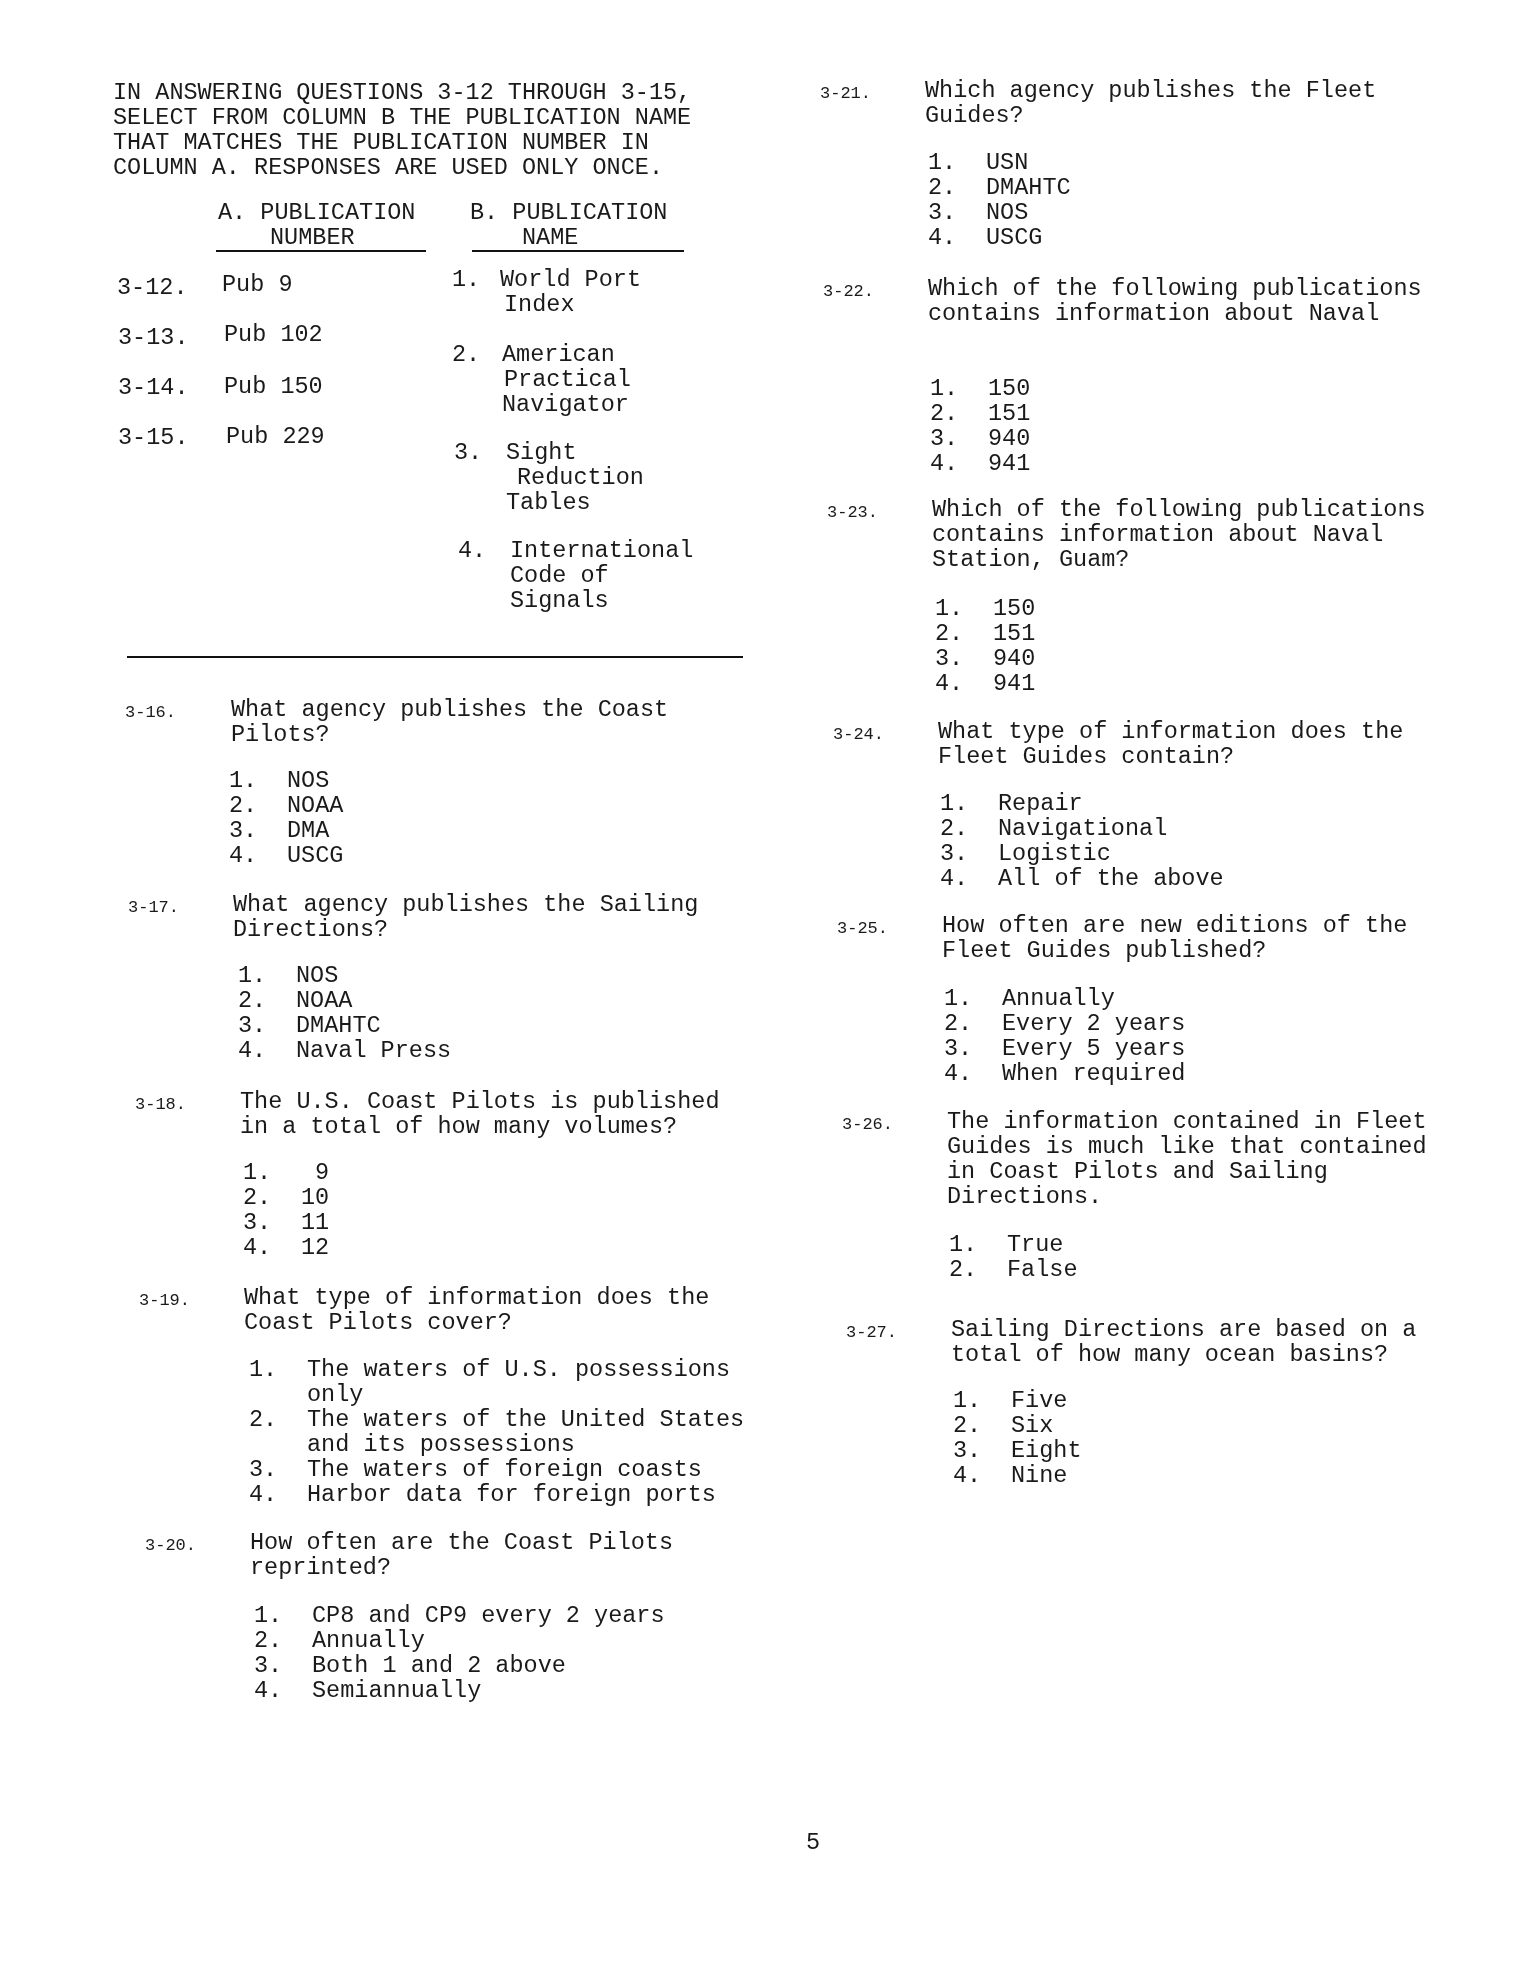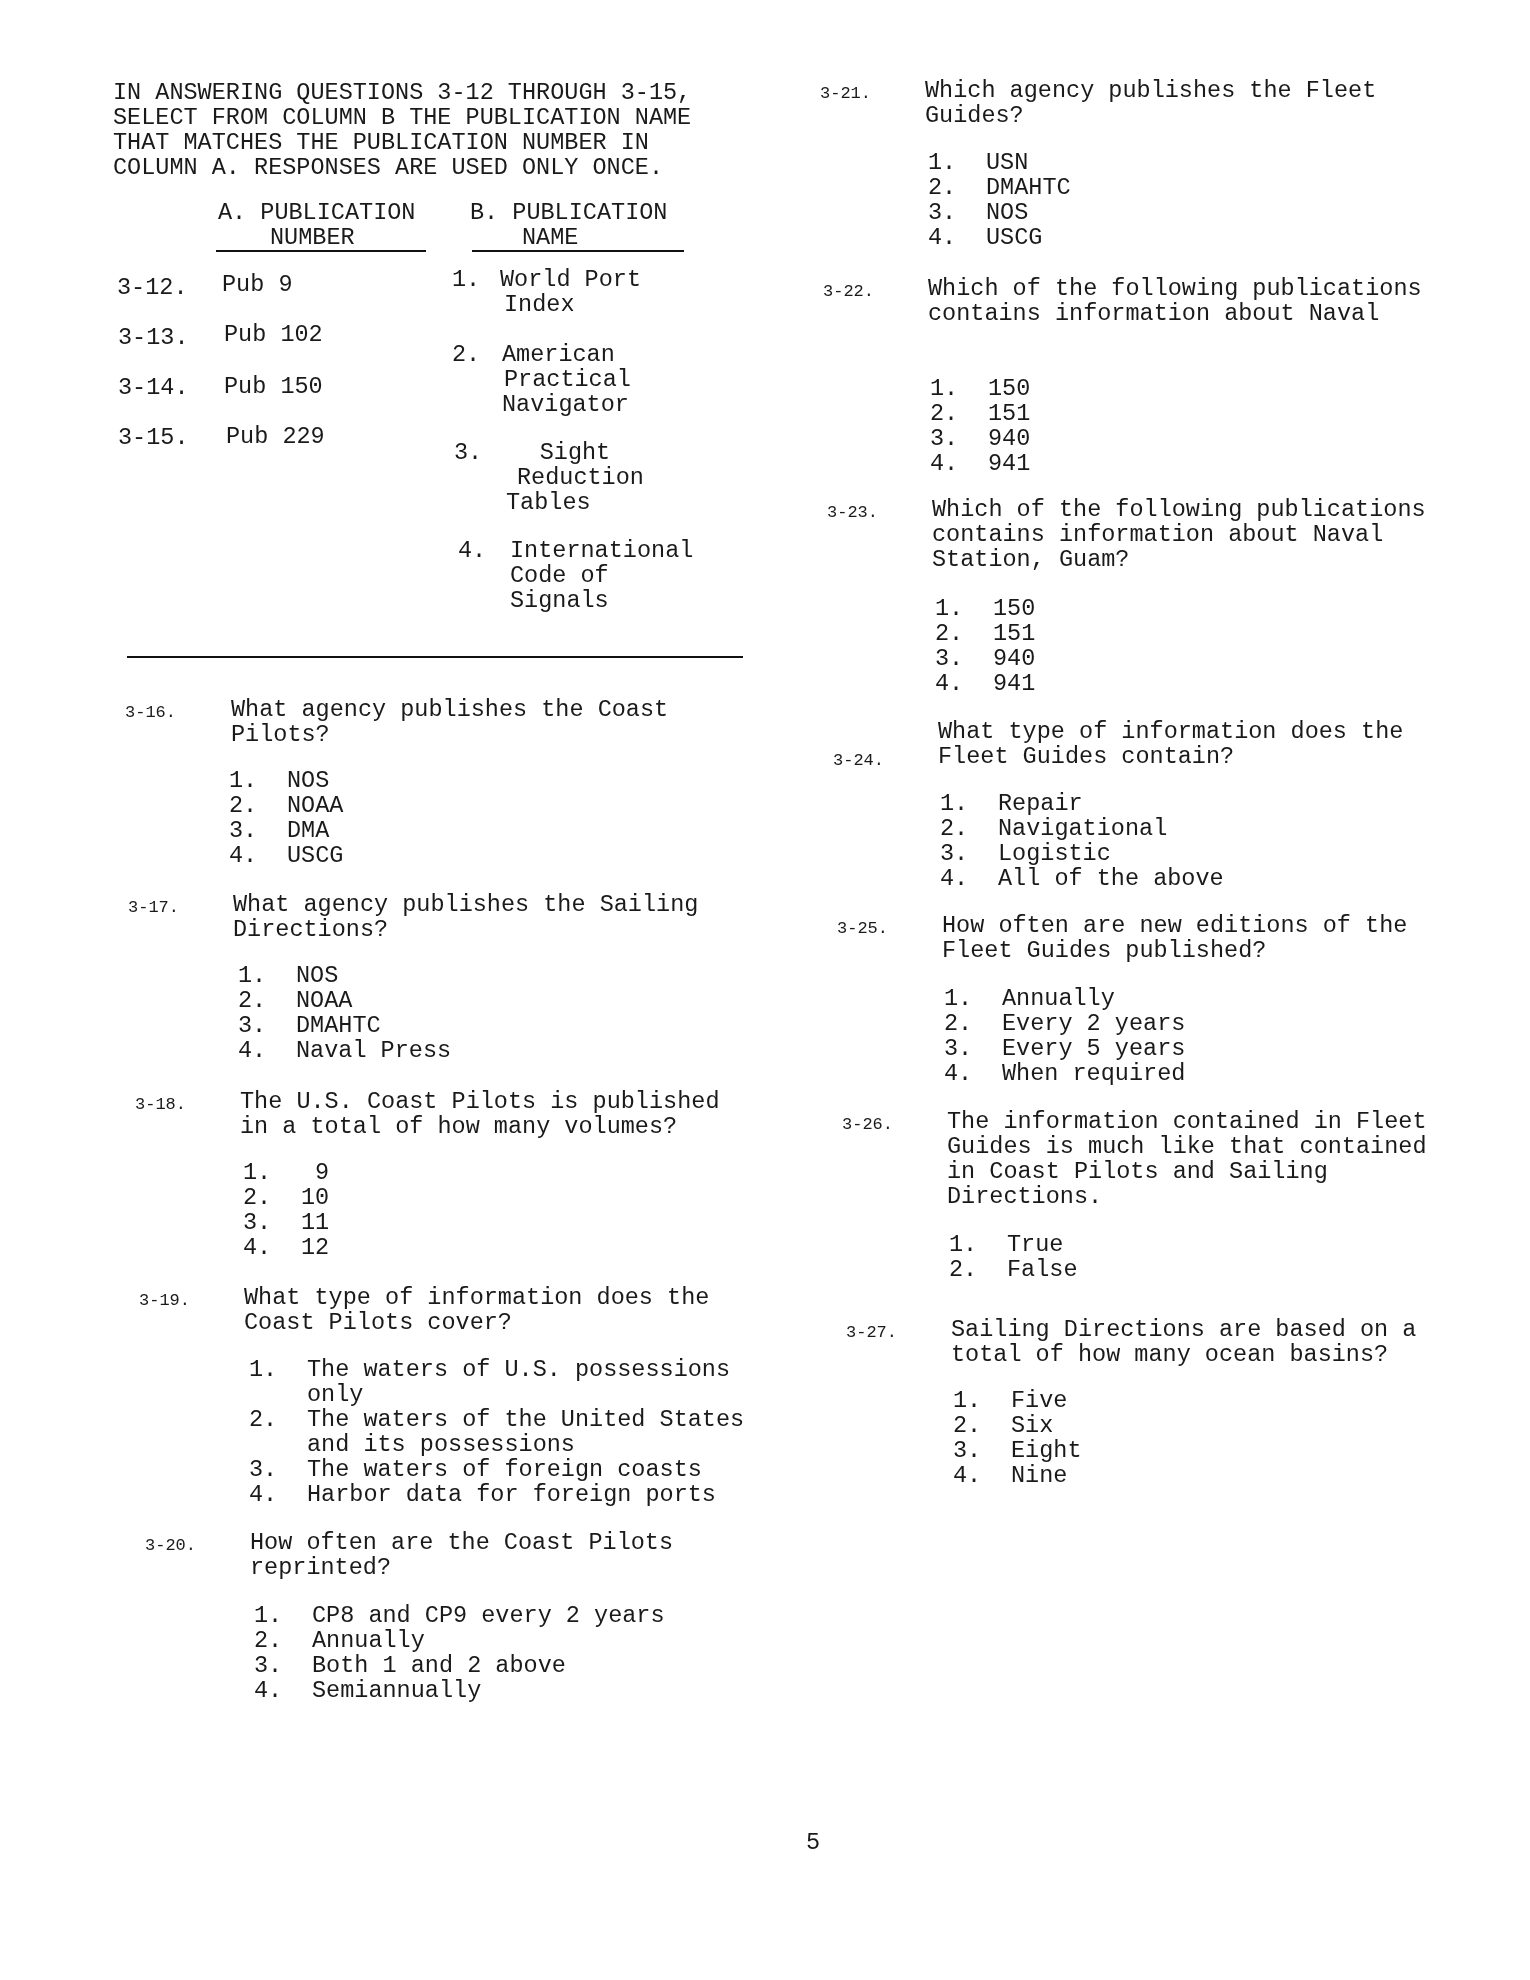--- a/index.html
+++ b/index.html
@@ -54,21 +54,21 @@
 
 <div class="t" style="left:452px; top:342px;">2.</div>
 <div class="block" style="left:502px; top:342px;">
   <div class="t" style="position:relative;">American</div>
   <div class="t" style="position:relative; left:2px;">Practical</div>
   <div class="t" style="position:relative; left:0px;">Navigator</div>
 </div>
 
 <div class="t" style="left:454px; top:440px;">3.</div>
 <div class="block" style="left:506px; top:440px;">
-  <div class="t" style="position:relative;text-align:center;">Sight</div>
+  <div class="t" style="position:relative;">Sight</div>
   <div class="t" style="position:relative;margin-left:11px;">Reduction</div>
   <div class="t" style="position:relative;">Tables</div>
 </div>
 
 <div class="t" style="left:458px; top:538px;">4.</div>
 <div class="block" style="left:510px; top:538px;">
   <div class="t" style="position:relative;">International</div>
   <div class="t" style="position:relative;">Code of</div>
   <div class="t" style="position:relative;">Signals</div>
 </div>
@@ -152,21 +152,21 @@
       <div class="qnum" style="left: 827px; top: 500px;">3-23.</div>
       <div class="qtext" style="left: 932px; top: 497px;"><div>Which of the following publications</div><div>contains information about Naval</div><div>Station, Guam?</div></div>
       <div class="opts" style="left: 935px; top: 596px;">
         <div class="opt"><span class="on">1.</span><span class="ot">150</span></div>
         <div class="opt"><span class="on">2.</span><span class="ot">151</span></div>
         <div class="opt"><span class="on">3.</span><span class="ot">940</span></div>
         <div class="opt"><span class="on">4.</span><span class="ot">941</span></div>
       </div>
     </div>
     <div>
-      <div class="qnum" style="left: 833px; top: 722px; margin-top: 26px;">3-24.</div>
+      <div class="qnum" style="left: 833px; top: 722px;">3-24.</div>
       <div class="qtext" style="left: 938px; top: 719px;"><div>What type of information does the</div><div>Fleet Guides contain?</div></div>
       <div class="opts" style="left: 940px; top: 791px;">
         <div class="opt"><span class="on">1.</span><span class="ot">Repair</span></div>
         <div class="opt"><span class="on">2.</span><span class="ot">Navigational</span></div>
         <div class="opt"><span class="on">3.</span><span class="ot">Logistic</span></div>
         <div class="opt"><span class="on">4.</span><span class="ot">All of the above</span></div>
       </div>
     </div>
     <div>
       <div class="qnum" style="left: 837px; top: 916px;">3-25.</div>

